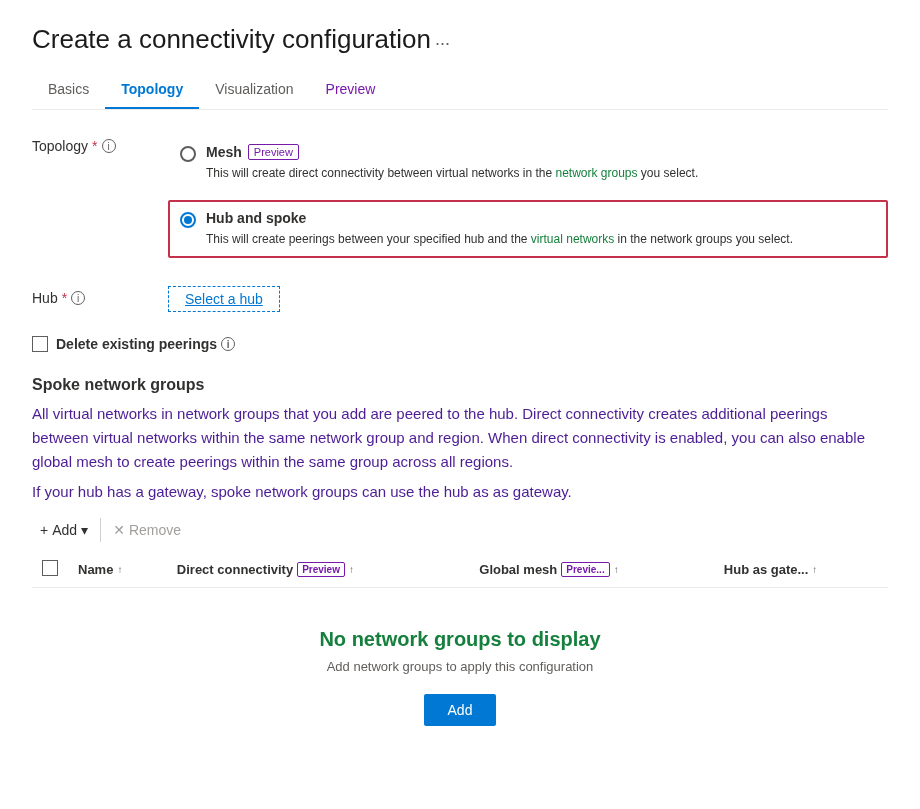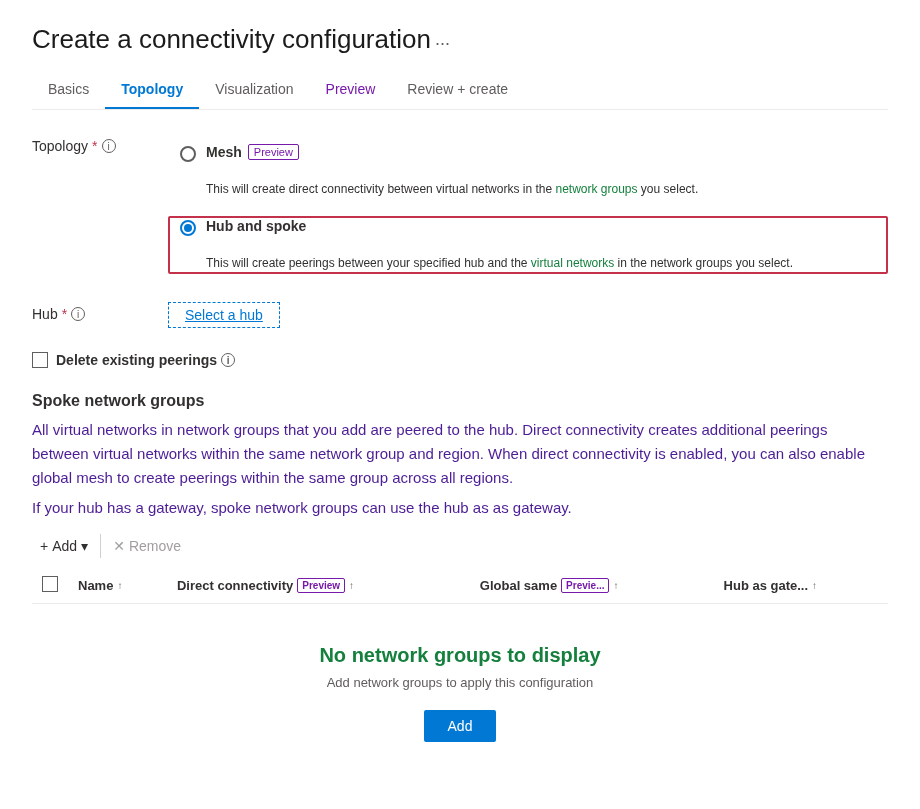--- a/index.html
+++ b/index.html
@@ -100,21 +100,21 @@
       display: flex;
       align-items: flex-start;
       gap: 10px;
       padding: 10px 12px;
       margin-bottom: 8px;
       cursor: pointer;
     }
     .radio-option.selected-hub {
       border: 2px solid #c4314b;
       border-radius: 2px;
-      padding: 0 10px;
+      padding: 8px 10px;
     }
 
     .radio-input {
       margin-top: 2px;
       flex-shrink: 0;
       width: 16px;
       height: 16px;
       border-radius: 50%;
       border: 2px solid #605e5c;
       display: inline-flex;
@@ -130,21 +130,21 @@
       content: '';
       width: 8px;
       height: 8px;
       border-radius: 50%;
       background: #0078d4;
     }
 
     .radio-label-group {
       display: flex;
       flex-direction: column;
-      gap: 20px;
+      gap: 4px;
     }
     .radio-title {
       font-size: 14px;
       font-weight: 600;
       display: flex;
       align-items: center;
       gap: 6px;
     }
     .preview-badge {
       font-size: 11px;
@@ -313,21 +313,20 @@
 <div class="page-title">
   <span>Create a connectivity configuration</span>
   <span class="page-title-ellipsis">...</span>
 </div>
 
 <div class="tabs">
   <div class="tab">Basics</div>
   <div class="tab active">Topology</div>
   <div class="tab">Visualization</div>
   <div class="tab preview-tab">Preview</div>
-  <div class="tab">Review + create</div>
 </div>
 
 <div class="form-section">
 
   <div class="field-row">
     <div class="field-label">
       <span>Topology</span>
       <span class="required">*</span>
       <span class="info-icon">i</span>
     </div>
@@ -412,21 +411,21 @@
           </th>
           <th>
             <div class="col-header">
               <span>Direct connectivity</span>
               <span class="preview-col-badge">Preview</span>
               <span class="sort-icon">↑</span>
             </div>
           </th>
           <th>
             <div class="col-header">
-              <span>Global same</span>
+              <span>Global mesh</span>
               <span class="preview-col-badge">Previe...</span>
               <span class="sort-icon">↑</span>
             </div>
           </th>
           <th>
             <div class="col-header">
               <span>Hub as gate...</span>
               <span class="sort-icon">↑</span>
             </div>
           </th>

